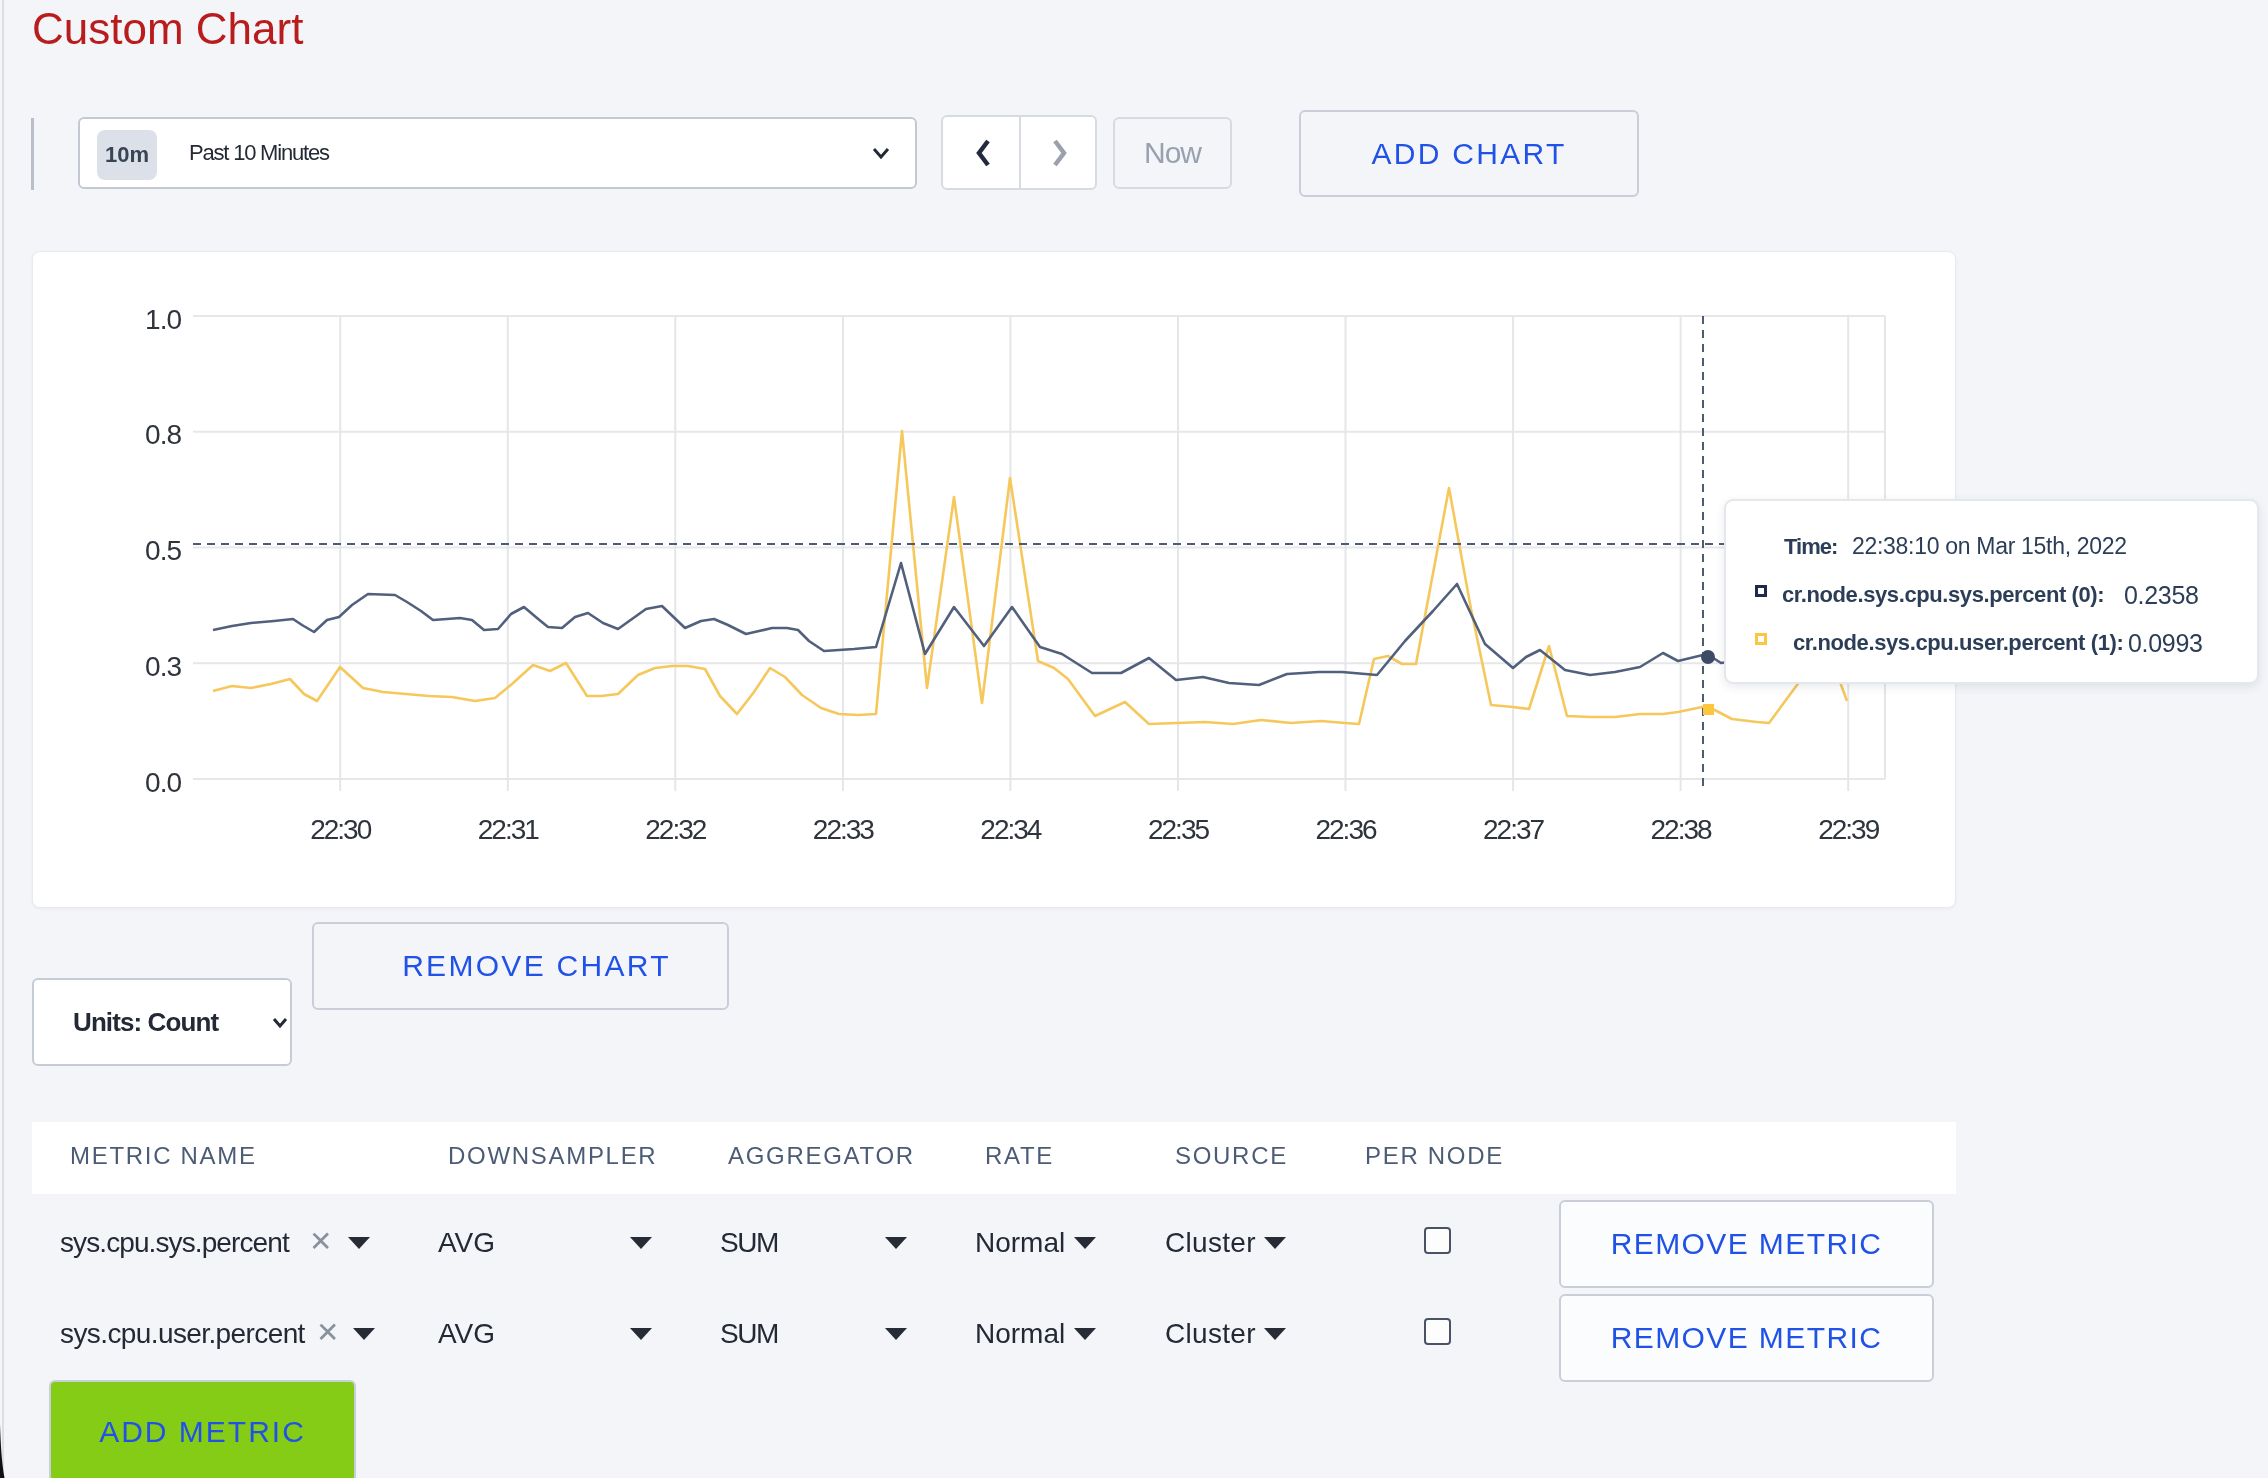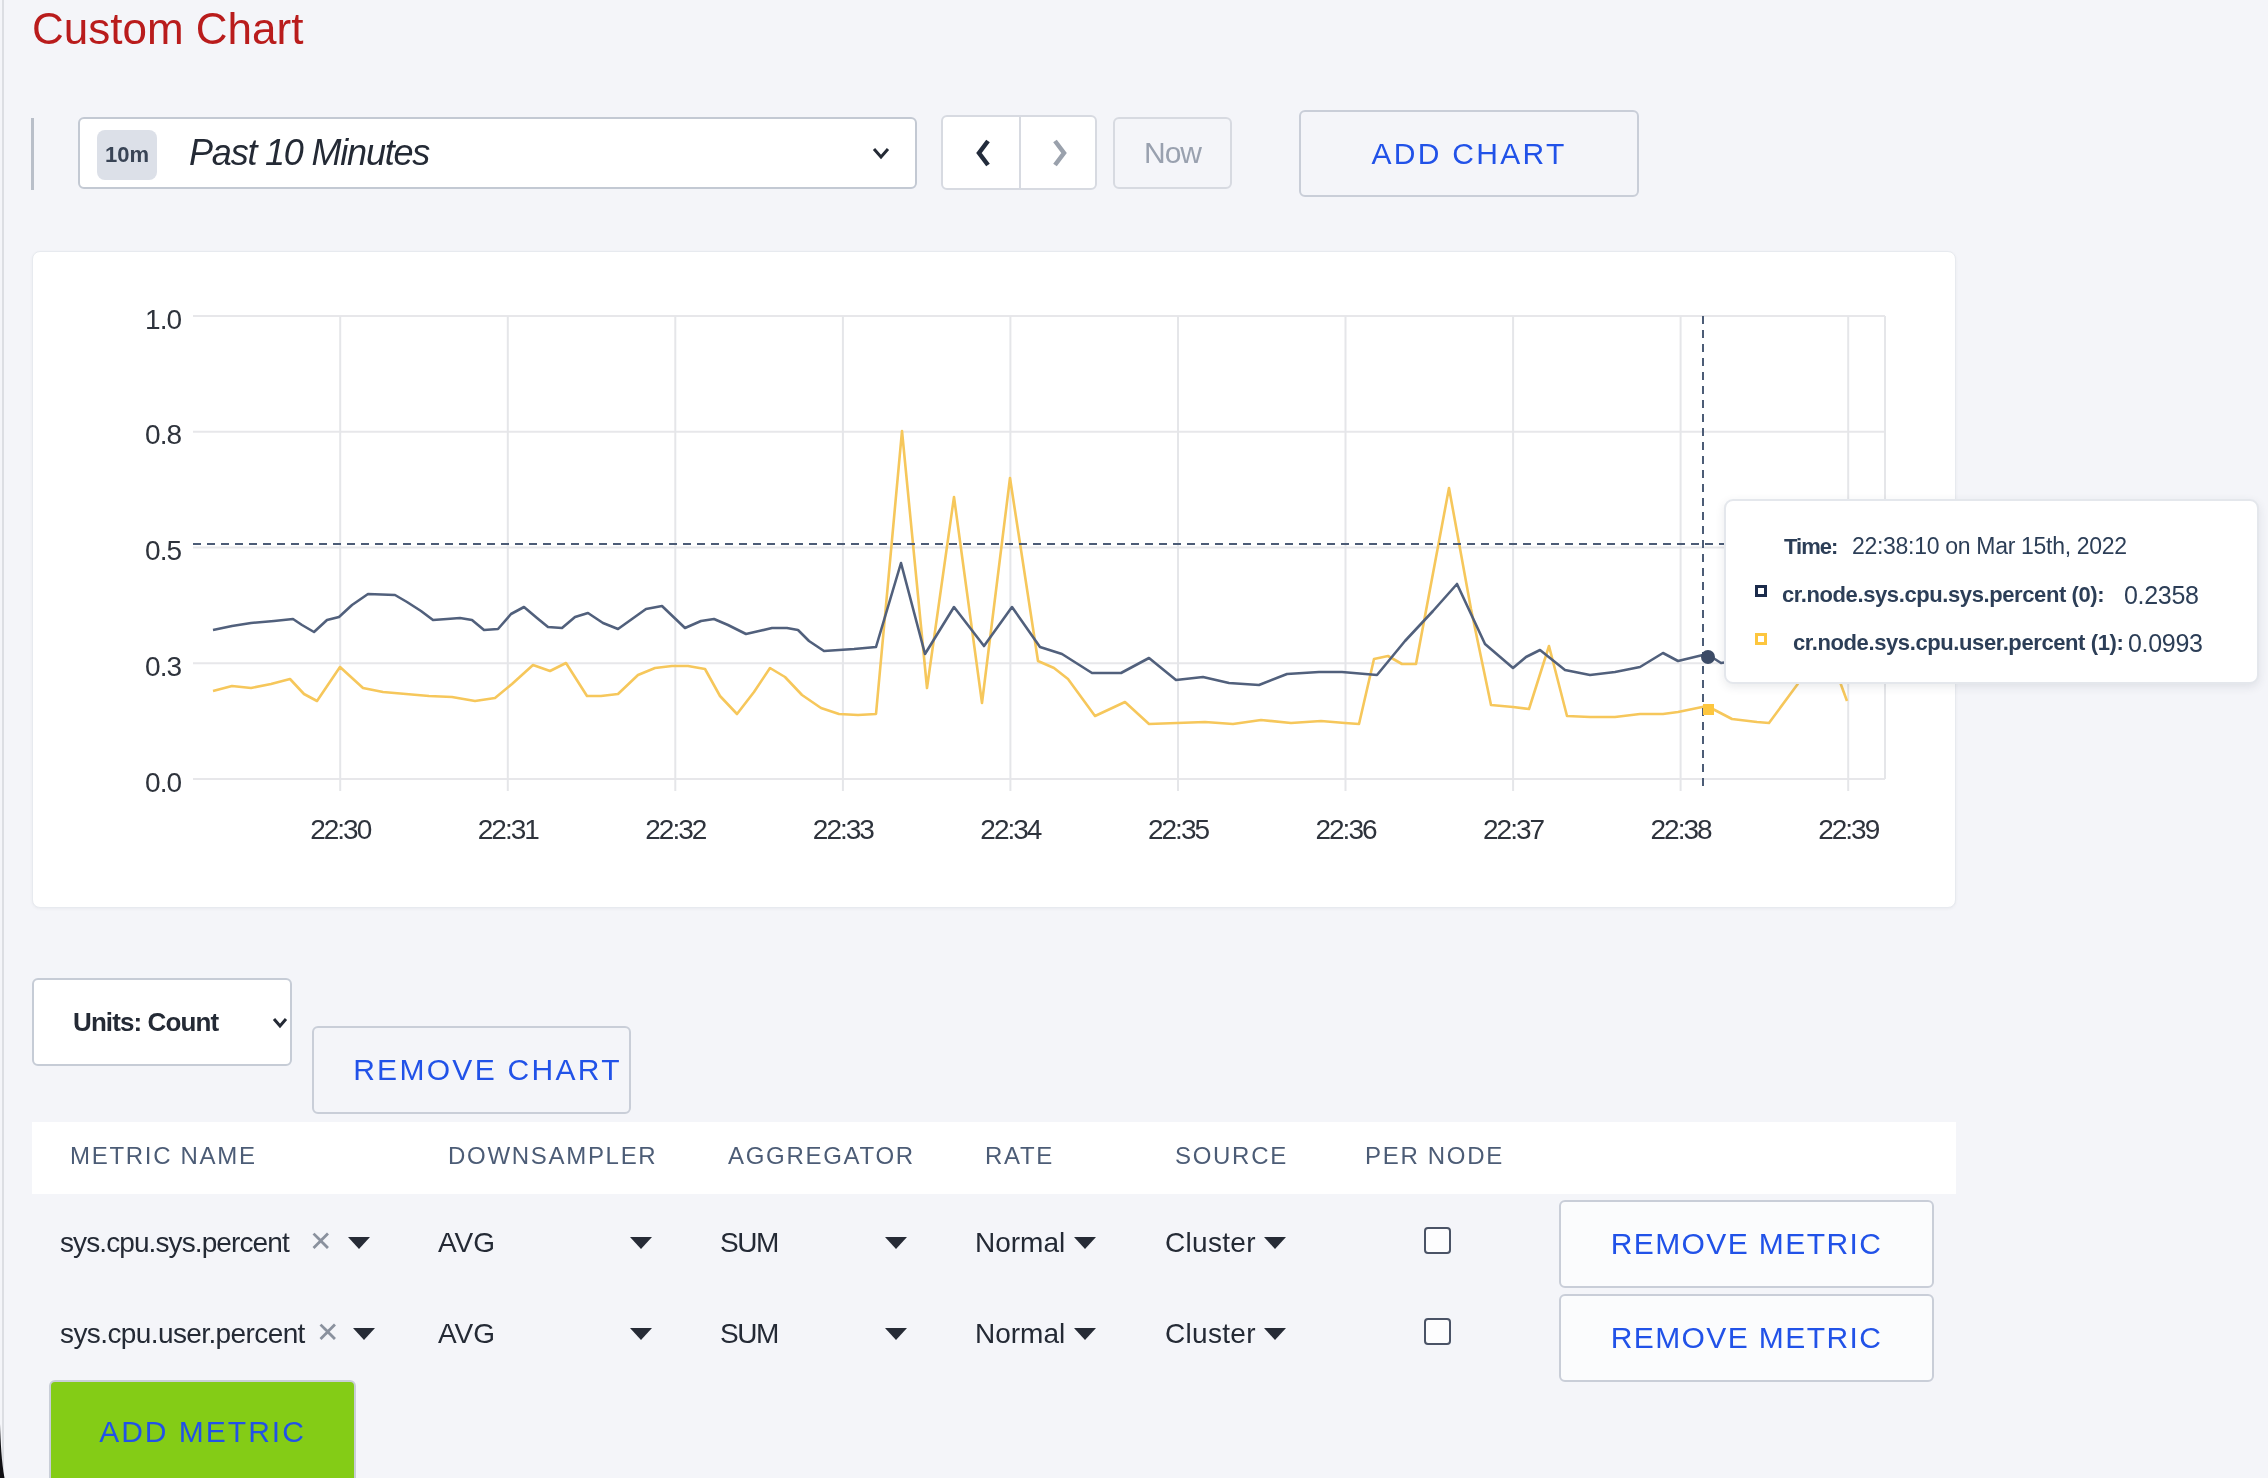--- a/index.html
+++ b/index.html
@@ -10,21 +10,21 @@
 .hdr { position:absolute; top:1142px; font-size:24px; font-weight:400; letter-spacing:1.7px; color:#4c5c76; }
 .rowtxt { position:absolute; font-size:28px; color:#242a35; }
 </style></head>
 <body>
 <div class="abs" style="left:2px; top:0; width:2px; height:1478px; background:#dcdee3;"></div>
 <div class="abs" style="left:32px; top:4px; font-size:44px; color:#b91c1c; font-weight:400;">Custom Chart</div>
 
 <div class="abs" style="left:31px; top:118px; width:3px; height:72px; background:#b9bfc9;"></div>
 <div class="abs" style="left:78px; top:117px; width:839px; height:72px; background:#fff; border:2px solid #c3c9d3; border-radius:6px;">
   <div class="abs" style="left:17px; top:11px; width:60px; height:50px; background:#dce0e8; border-radius:8px; text-align:center; line-height:50px; font-size:22px; font-weight:700; color:#394455;">10m</div>
-  <div class="abs" style="left:109px; top:0; height:49px; line-height:68px; font-size:36px; letter-spacing:-1.2px; color:#242a35;font-style:italic;">Past 10 Minutes</div>
+  <div class="abs" style="left:109px; top:0; height:49px; line-height:68px; font-size:22px; letter-spacing:-1.2px; color:#242a35;">Past 10 Minutes</div>
   <svg class="abs" style="left:792px; top:24px;" width="18" height="20" viewBox="0 0 18 20">
       <polyline points="2,6 9,14 16,6" fill="none" stroke="#242a35" stroke-width="3"></polyline>
     </svg>
 </div>
 <div class="abs" style="left:941px; top:115px; width:156px; height:75px; background:#fff; border:2px solid #d7dae1; border-radius:6px;">
   <div class="abs" style="left:76px; top:0; width:2px; height:71px; background:#d7dae1;"></div>
   <svg class="abs" style="left:31px; top:21px;" width="18" height="30" viewBox="0 0 18 30">
       <polyline points="14,3 5,15 14,27" fill="none" stroke="#222b3b" stroke-width="4.5"></polyline>
     </svg>
   <svg class="abs" style="left:108px; top:21px;" width="18" height="30" viewBox="0 0 18 30">
@@ -88,21 +88,21 @@
   <div class="abs" style="left:56px; top:129px; font-size:22px; font-weight:700; letter-spacing:-0.4px;margin-left:11px;">cr.node.sys.cpu.user.percent (1):</div>
   <div class="abs" style="left:402px; top:128px; font-size:25px; letter-spacing:-0.3px;">0.0993</div>
 </div>
 
 <div class="abs" style="left:32px; top:978px; width:260px; height:88px; background:#fff; border:2px solid #c6ccd6; border-radius:6px;">
   <div class="abs" style="left:39px; top:0; height:84px; line-height:84px; font-size:26px; font-weight:700; letter-spacing:-0.9px; color:#242a35;">Units: Count</div>
   <svg class="abs" style="left:238px; top:35px;" width="16" height="16" viewBox="0 0 16 16">
       <polyline points="2,4 8,11 14,4" fill="none" stroke="#242a35" stroke-width="3"></polyline>
     </svg>
 </div>
-<div class="abs obtn" style="left:312px; top:1026px; width:319px; height:88px;padding-left:32px;">
+<div class="abs obtn" style="left:312px; top:922px; width:417px; height:88px;padding-left:32px;">
     <span class="btxt" style="letter-spacing:2.3px;">REMOVE CHART</span>
   </div>
 
 <div class="abs" style="left:32px; top:1122px; width:1924px; height:72px; background:#fff;"></div>
 <div class="hdr" style="left:70px;">METRIC NAME</div>
 <div class="hdr" style="left:448px;">DOWNSAMPLER</div>
 <div class="hdr" style="left:728px;">AGGREGATOR</div>
 <div class="hdr" style="left:985px;">RATE</div>
 <div class="hdr" style="left:1175px;">SOURCE</div>
 <div class="hdr" style="left:1365px;">PER NODE</div>

